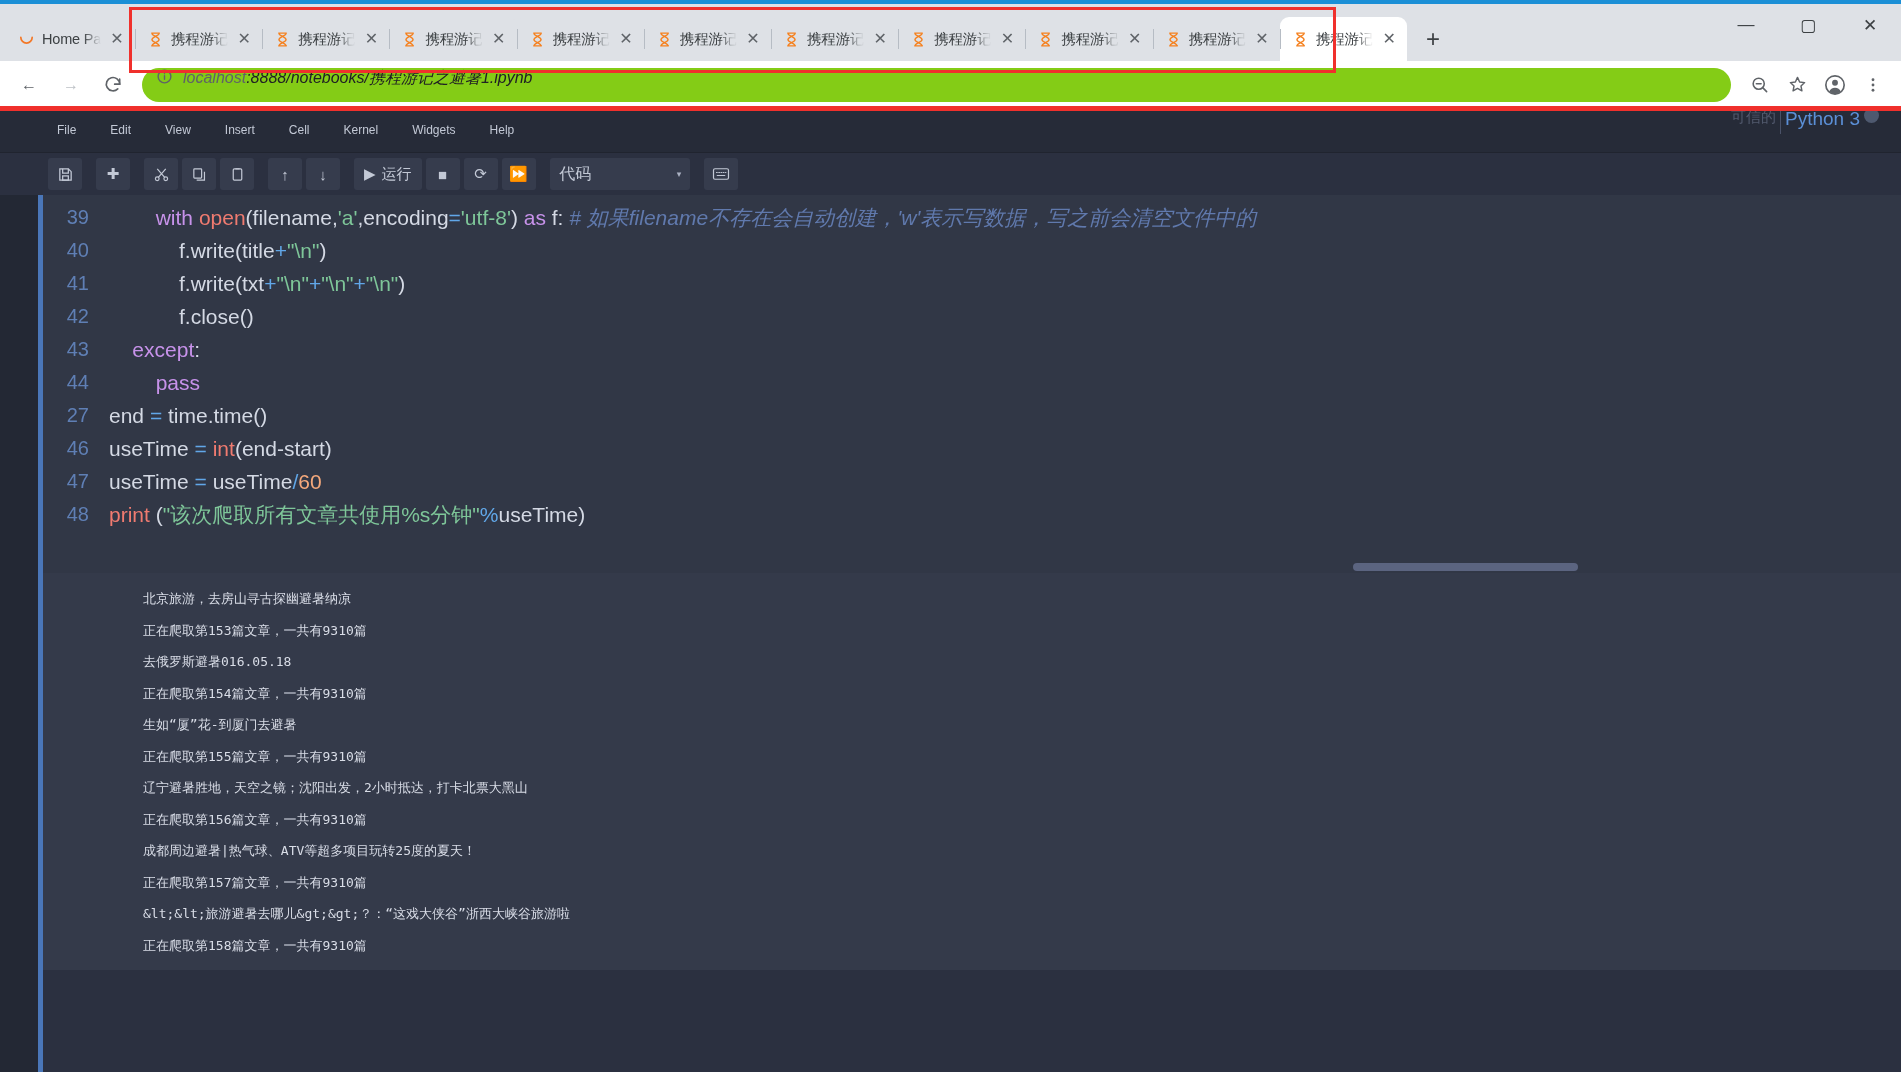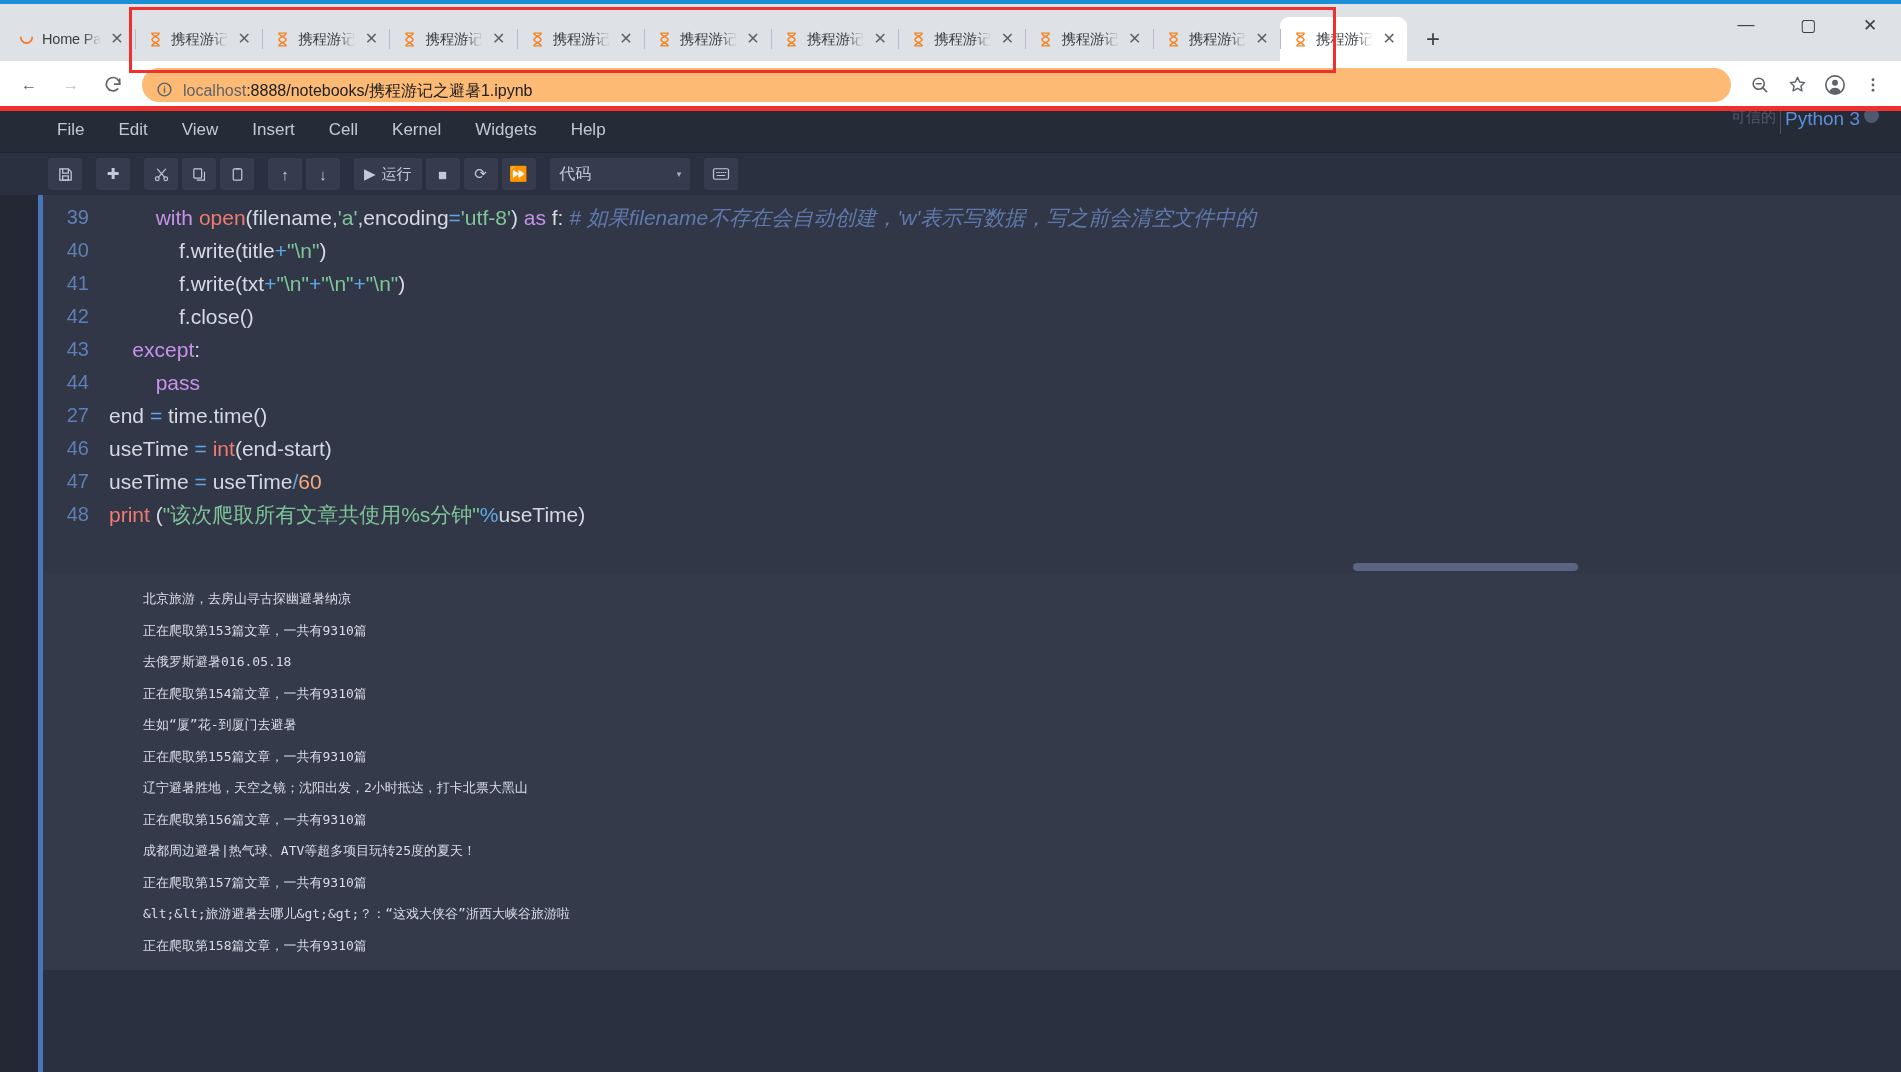--- a/index.html
+++ b/index.html
@@ -94,29 +94,30 @@
   }
   .navbtn {
     width: 38px; height: 38px; border-radius: 50%;
     display:flex; align-items:center; justify-content:center;
     color:#5f6368;
   }
   .navbtn.disabled { color:#bdc1c6; }
   .omnibox {
     flex: 1 1 auto;
     height: 34px;
-    background: #fdba74;
+    background: #84cc16;
     border-radius: 17px;
     display: flex;
-    align-items: flex-end;
+    align-items: flex-start;
     padding: 0 14px;
     gap: 10px;
     margin: 0 6px;
     font-size: 16px;
     color: #202124;
+    font-style: italic;
   }
   .omni-host { color:#5f6368; }
   .omni-text { color:#202124; }
   .navicons { display:flex; align-items:center; gap:2px; }
   .navicons .navbtn { width: 36px; height:36px; }
   .redline {
     position:absolute; left:0; right:0; bottom:-3px; height:5px; background:#f0302c; z-index:30;
   }
 
   
@@ -127,21 +128,21 @@
     background: #262b38;
     display:flex;
     align-items:center;
     padding-left: 40px;
     gap: 0px;
     border-bottom: 1px solid #20242f;
     position: relative;
   }
   .menuitem {
     padding: 0 17px;
-    font-size: 17px;
+    font-size: 12px;
     color: #c3c9d6;
     height: 45px;
     display:flex; align-items:center;
   }
   .kernel-area {
     position:absolute; right: 22px; top:0; height:45px;
     display:flex; align-items:flex-start; gap:4px;
   }
   .trust-label { color:#525a6e; font-size:15px; }
   .kernel-div { width:1px; height:26px; background:#4a5268; }

